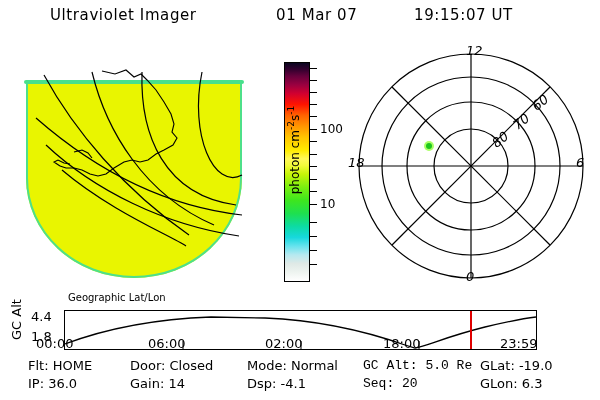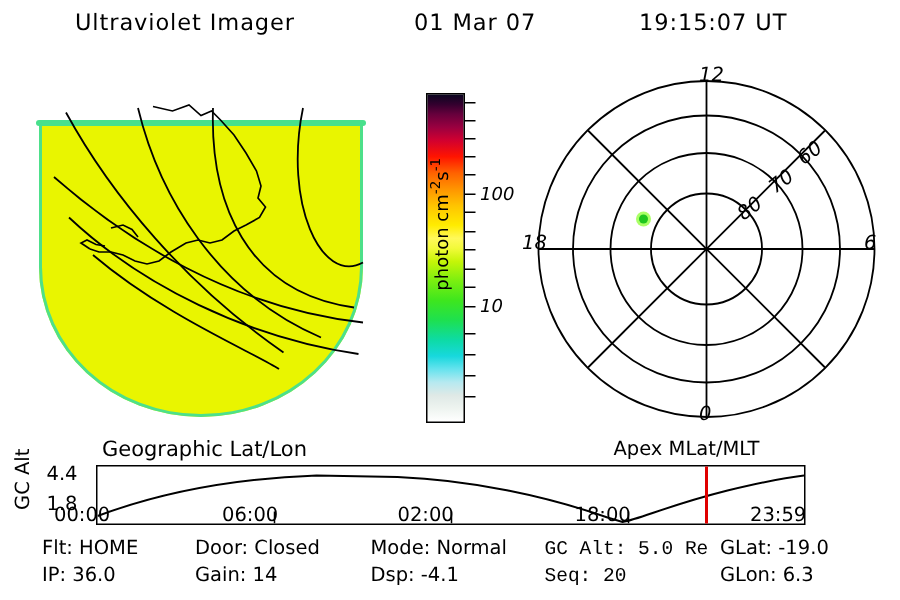--- a/index.html
+++ b/index.html
@@ -7,21 +7,21 @@
        font-family:"DejaVu Sans","Liberation Sans",sans-serif;color:#000;}
   #root{position:relative;width:600px;height:400px;background:#fff;}
 
   .abs{position:absolute;}
 
   
   #header{top:6px;left:0;width:600px;height:24px;}
   #header span{position:absolute;font-size:15px;letter-spacing:0.6px;white-space:nowrap;}
   #hdr-title{left:50px;top:0;}
   #hdr-date{left:276px;top:0;}
-  #hdr-time{left:426px;top:0;}
+  #hdr-time{left:414px;top:0;}
 
   
   #img-panel{left:14px;top:50px;width:240px;height:236px;}
   #disk{position:absolute;left:12px;top:32px;width:216px;height:196px;
         background:#e9f500;
         border-radius:0 0 108px 108px / 0 0 100px 100px;
         box-shadow:inset 0 0 0 2px #4de08a;}
   #disk::after{content:"";position:absolute;left:-2px;top:-2px;right:-2px;height:4px;
         background:#48e08c;border-radius:2px;}
   #disk-svg,#grid-svg{position:absolute;left:0;top:0;}
@@ -48,34 +48,34 @@
           #ffc400 66%,
           #ff9500 71%,
           #ff6200 76%,
           #ff1400 81%,
           #d10030 86%,
           #9a0040 90%,
           #66003c 94%,
           #33002e 97%,
           #0a0620 100%);}
   .cb-tick{position:absolute;left:46px;width:7px;height:1px;background:#000;}
-  .cb-lab{position:absolute;left:56px;font-size:12px;line-height:12px;font-style:italic;}
+  .cb-lab{position:absolute;left:56px;font-size:12px;line-height:12px;}
   #cb-axis-label{position:absolute;left:-60px;top:92px;width:180px;
         font-size:12px;text-align:center;
         transform:rotate(-90deg);transform-origin:center center;white-space:nowrap;}
   #cb-axis-label sup{font-size:9px;vertical-align:super;}
 
   
   #polar{left:350px;top:42px;width:242px;height:248px;font-style:italic;}
   #polar svg{position:absolute;left:0;top:0;}
   .plab{position:absolute;font-size:13px;line-height:13px;}
 
   
   #strip{left:0;top:292px;width:600px;height:62px;}
-  #lab-geo{position:absolute;left:68px;top:0;font-size:14px;white-space:nowrap;}
+  #lab-geo{position:absolute;left:68px;top:0;font-size:10px;white-space:nowrap;}
   #lab-apex{position:absolute;left:409px;top:0;font-size:13px;white-space:nowrap;}
   #gcalt-rot{position:absolute;left:-14px;top:20px;width:60px;font-size:13px;
         text-align:center;transform:rotate(-90deg);transform-origin:center center;
         white-space:nowrap;}
   #ytick-hi{position:absolute;left:31px;top:17px;font-size:13px;}
   #ytick-lo{position:absolute;left:31px;top:37px;font-size:13px;}
   #plotbox{position:absolute;left:64px;top:18px;width:473px;height:40px;
         border:1px solid #000;box-sizing:border-box;background:#fff;}
   #plotbox svg{position:absolute;left:0;top:0;}
   #cursor{position:absolute;left:405px;top:0;width:2px;height:38px;background:#e00000;}
@@ -166,21 +166,20 @@
     <div class="plab" style="left:226px;top:114px">6</div>
     <div class="plab" style="left:116px;top:228px">0</div>
     <div class="plab" style="left:-2px;top:114px">18</div>
     <div class="plab" style="left:142px;top:91px;transform:rotate(-38deg)">80</div>
     <div class="plab" style="left:163px;top:73px;transform:rotate(-38deg)">70</div>
     <div class="plab" style="left:182px;top:54px;transform:rotate(-38deg)">60</div>
   </div>
 
   <div id="strip" class="abs">
     <div id="lab-geo">Geographic Lat/Lon</div>
-    <div id="lab-apex">Apex MLat/MLT</div>
     <div id="gcalt-rot">GC Alt</div>
     <div id="ytick-hi">4.4</div>
     <div id="ytick-lo">1.8</div>
 
     <div id="plotbox">
       <svg width="471" height="38">
         <path d="M0 33 C 40 18, 90 8, 146 6 L200 7 C 250 9, 300 20, 340 34 L350 37
                  C 362 35, 380 26, 420 16 C 445 10, 462 7, 471 6" fill="none" stroke="#000" stroke-width="1.3"></path>
         <line x1="118" y1="30" x2="118" y2="38" stroke="#000" stroke-width="1"></line>
         <line x1="236" y1="30" x2="236" y2="38" stroke="#000" stroke-width="1"></line>

